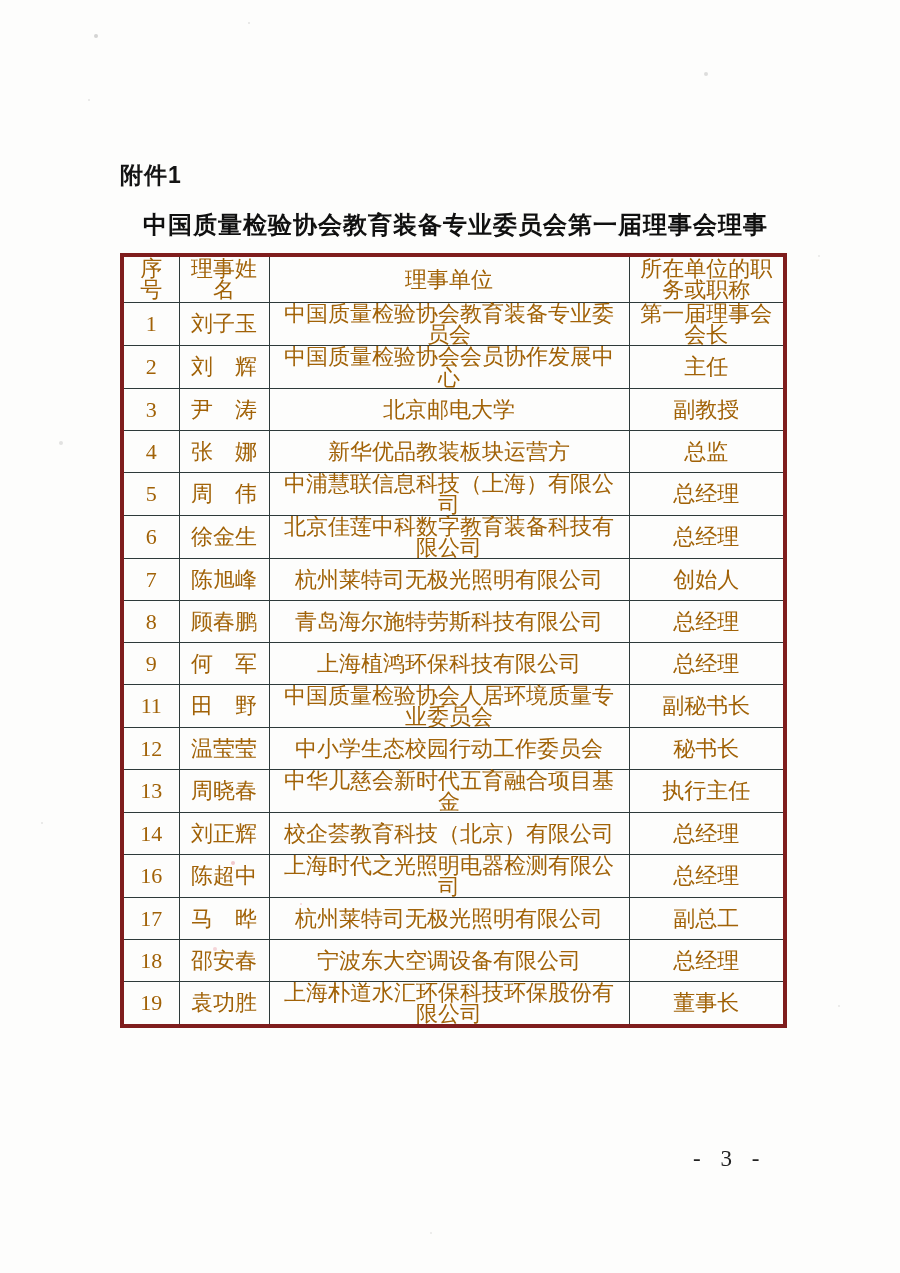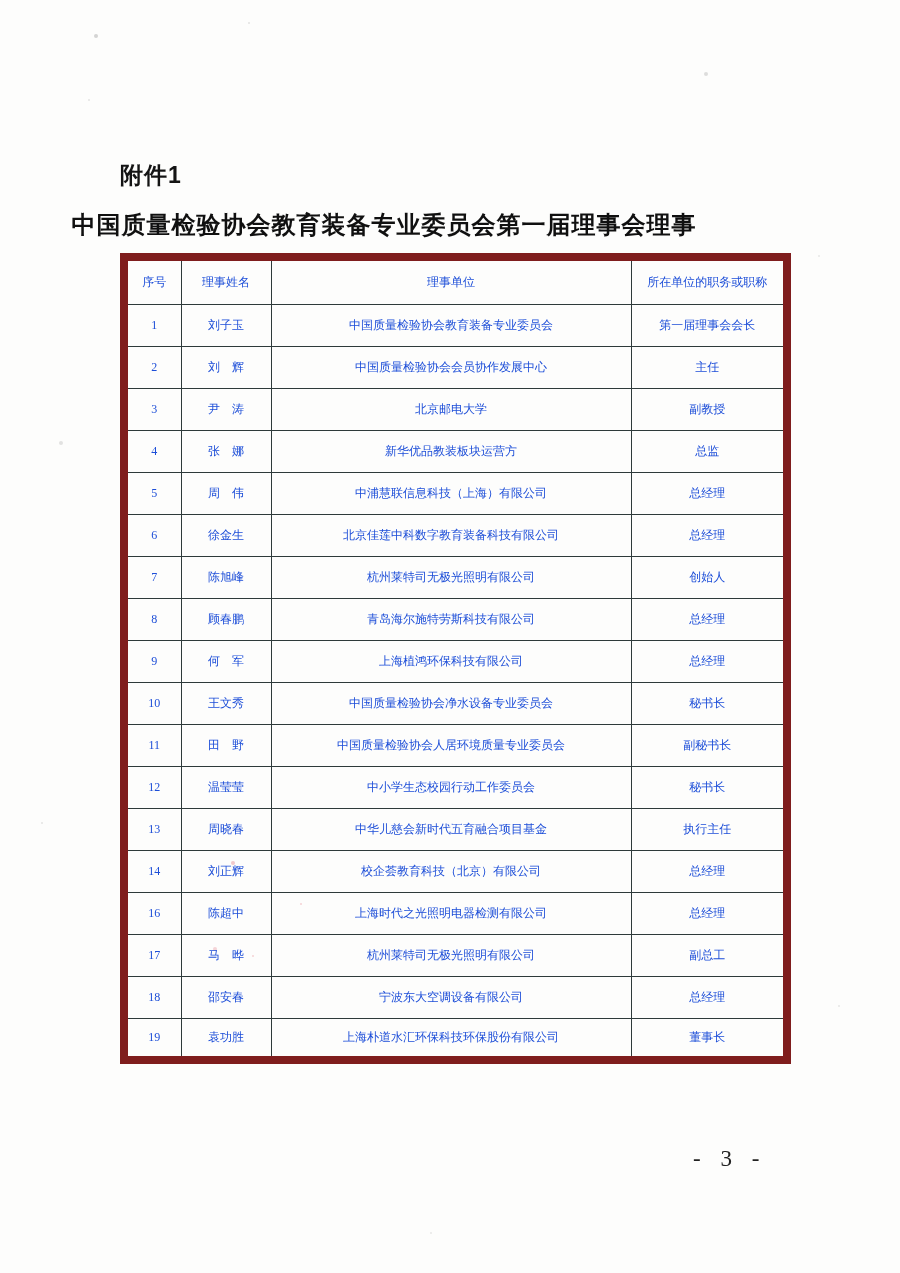--- a/index.html
+++ b/index.html
@@ -47,38 +47,38 @@
     font-size: 23px;
     letter-spacing: 1px;
     color: #141414;
   }
 
   .doc-title {
     position: absolute;
     left: 0;
     top: 209px;
     width: 768px;
-    text-align: center;
+    text-align: right;
     font-family: "Liberation Sans", sans-serif;
     font-weight: bold;
     font-size: 24px;
     letter-spacing: 1px;
     color: #101010;
   }
 
   table.council {
     position: absolute;
     left: 120px;
     top: 253px;
     width: 663px;
     border-collapse: collapse;
     table-layout: fixed;
-    border: 8px solid #7f1d1d;
-    font-size: 12px;
-    color: #1d4ed8;
+    border: 4px solid #7f1d1d;
+    font-size: 22px;
+    color: #a16207;
   }
   table.council col.c1 { width: 57px; }
   table.council col.c2 { width: 90px; }
   table.council col.c3 { width: 360px; }
   table.council col.c4 { width: 156px; }
 
   table.council th,
   table.council td {
     border: 1.5px solid #2e3a3a;
     text-align: center;
@@ -175,26 +175,20 @@
           <td class="unit-cell">青岛海尔施特劳斯科技有限公司</td>
           <td>总经理</td>
         </tr>
         <tr>
           <td>9</td>
           <td>何　军</td>
           <td class="unit-cell">上海植鸿环保科技有限公司</td>
           <td>总经理</td>
         </tr>
         <tr>
-          <td>10</td>
-          <td>王文秀</td>
-          <td class="unit-cell">中国质量检验协会净水设备专业委员会</td>
-          <td>秘书长</td>
-        </tr>
-        <tr>
           <td>11</td>
           <td>田　野</td>
           <td class="unit-cell">中国质量检验协会人居环境质量专业委员会</td>
           <td>副秘书长</td>
         </tr>
         <tr>
           <td>12</td>
           <td>温莹莹</td>
           <td class="unit-cell">中小学生态校园行动工作委员会</td>
           <td>秘书长</td>

